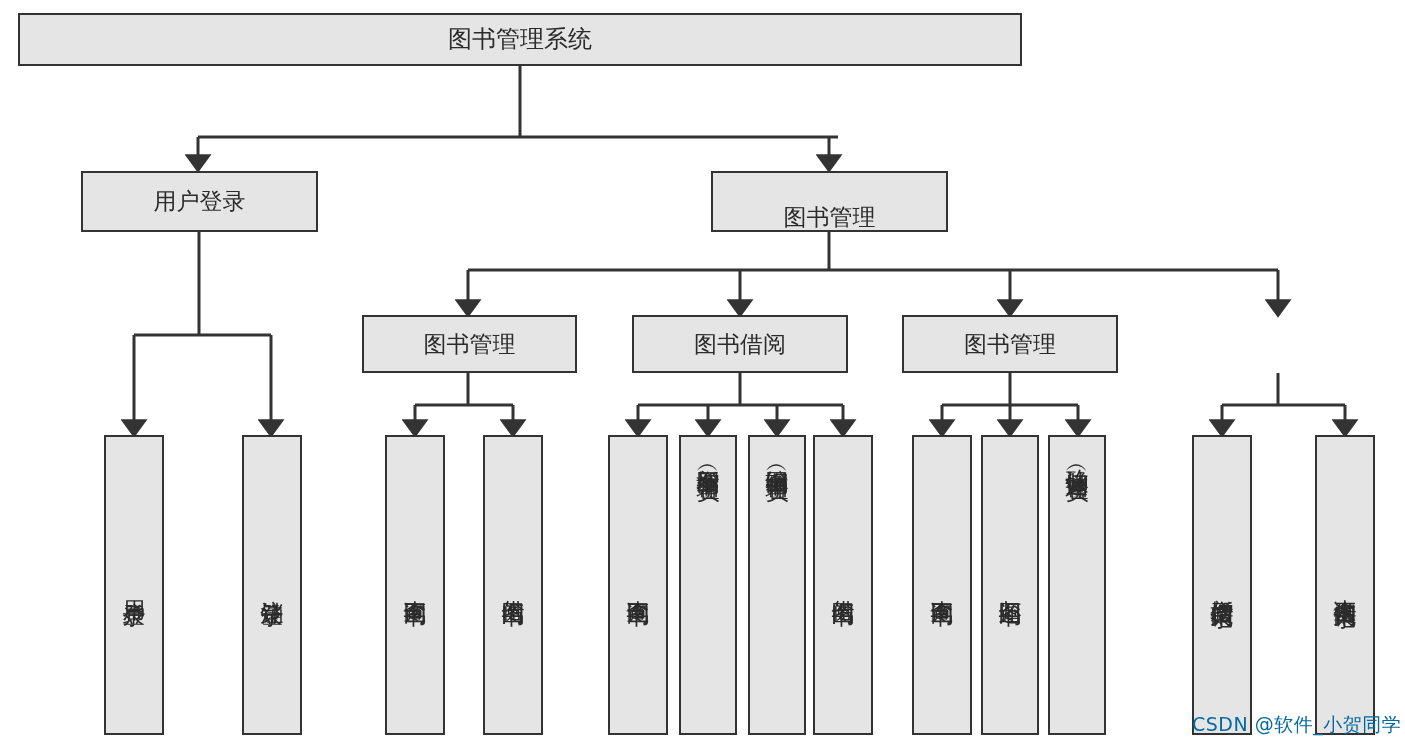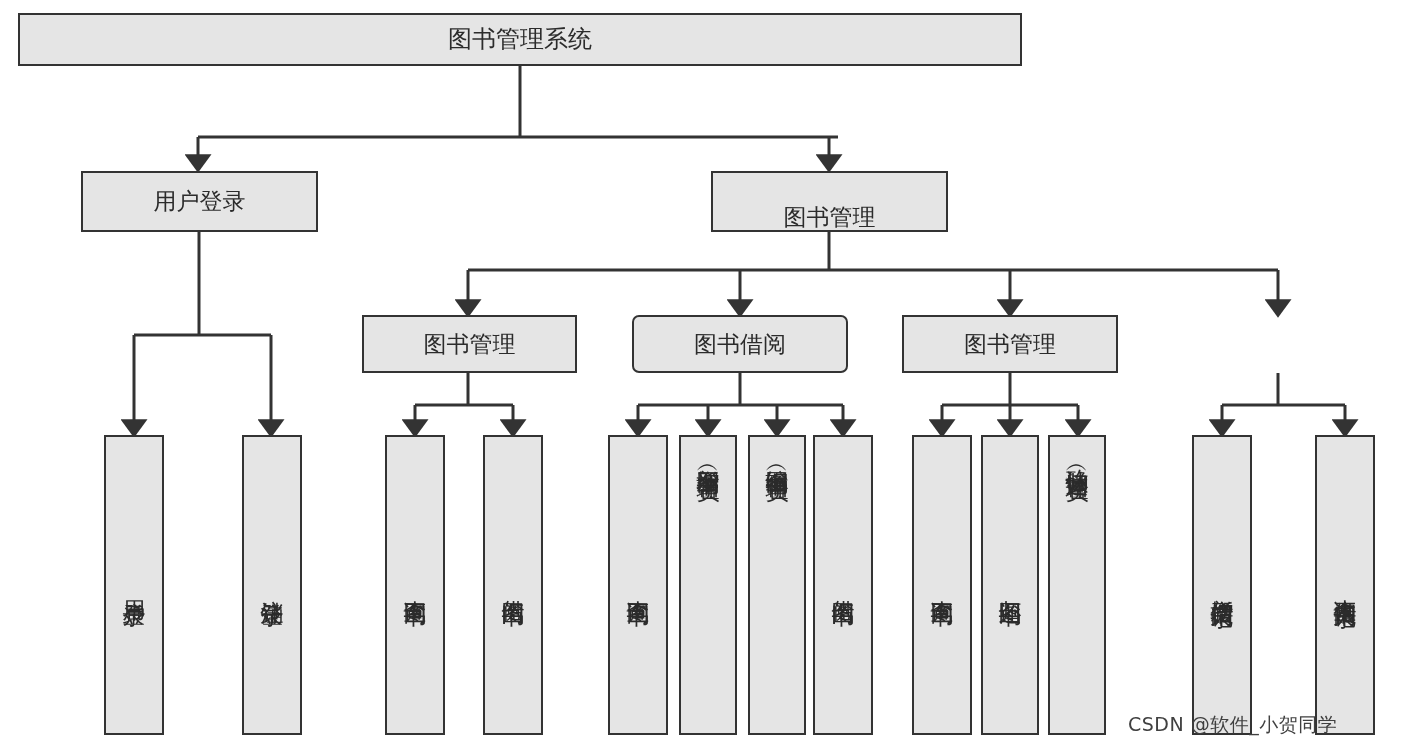--- a/index.html
+++ b/index.html
@@ -61,24 +61,24 @@
     font-size: 23px;
     letter-spacing: 1.5px;
     line-height: 1;
   }
   .node.vertical.centered {
     align-items: center;
     padding-top: 0;
   }
   .watermark {
     position: absolute;
-    left: 1128px;
+    left: 1192px;
     top: 712px;
     font-size: 19px;
-    color: #404040;
+    color: #0369a1;
     font-family: "DejaVu Sans", "Liberation Sans", sans-serif;
     white-space: pre;
     z-index: 3;
     letter-spacing: 0.5px;
   }
 </style>
 </head>
 <body>
 
 <div id="diagram-root">
@@ -140,21 +140,21 @@
   <div class="node horizontal" style="left:81px; top:171px; width:237px; height:61px;">
     <span class="node-label">用户登录</span>
   </div>
   <div class="node horizontal" style="left:711px; top:171px; width:237px; height:61px;align-items:flex-end;">
     <span class="node-label">图书管理</span>
   </div>
 
   <div class="node horizontal" style="left:362px; top:315px; width:215px; height:58px;">
     <span class="node-label">图书管理</span>
   </div>
-  <div class="node horizontal" style="left:632px; top:315px; width:216px; height:58px;border-radius:7px;">
+  <div class="node horizontal" style="left:632px; top:315px; width:216px; height:58px;">
     <span class="node-label">图书借阅</span>
   </div>
   <div class="node horizontal" style="left:902px; top:315px; width:216px; height:58px;">
     <span class="node-label">图书管理</span>
   </div>
 
   <div class="node vertical centered" style="left:104px; top:435px; width:60px; height:300px;">
     <span class="node-label">用户登录</span>
   </div>
   <div class="node vertical centered" style="left:242px; top:435px; width:60px; height:300px;">

